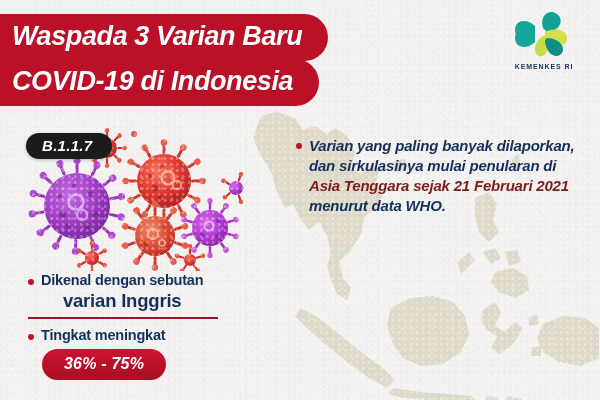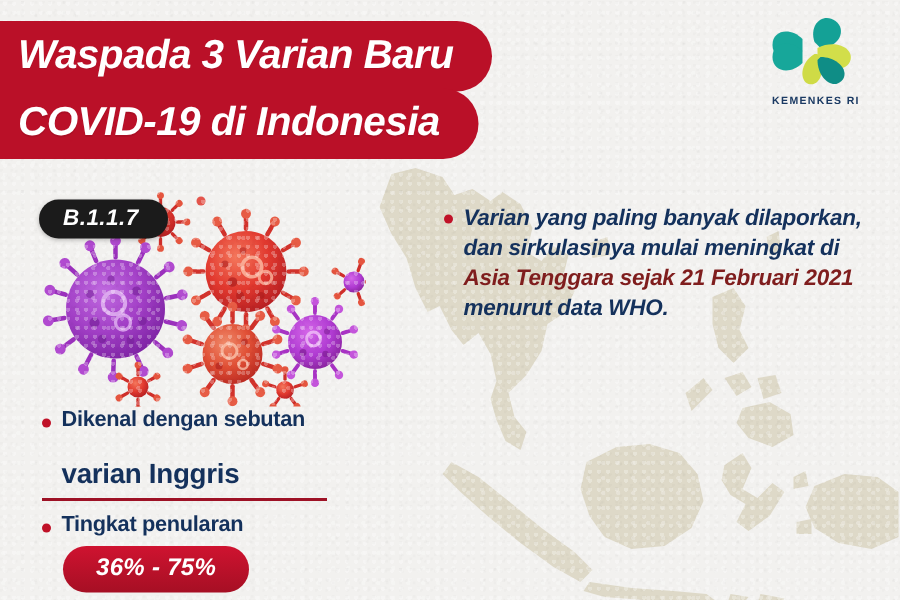--- a/index.html
+++ b/index.html
@@ -82,21 +82,21 @@
   #left-block{position:absolute;left:28px;top:272px;width:225px;z-index:5;}
   .bullet-row{display:flex;align-items:flex-start;gap:7px;}
   .dot{
     width:6px;height:6px;border-radius:50%;
     background:#c01228;flex:0 0 auto;margin-top:7px;
   }
   .b-navy{
     color:#14315c;font-weight:bold;
     font-size:14.5px;line-height:1.15;letter-spacing:-.2px;
   }
-  .b-navy .big{display:block;font-size:18.5px;line-height:1.15;margin-top:16px;}
+  .b-navy .big{display:block;font-size:18.5px;line-height:1.15;margin-top:1px;text-align:center;}
   .divider{
     height:2px;background:#9e1226;margin:6px 0 8px 0;width:190px;
   }
   #pct-badge{
     display:inline-block;margin:5px 0 0 14px;
     background:linear-gradient(180deg,#cf1330 0%,#a60f24 100%);
     border-radius:17px;padding:6px 22px 7px 22px;
     color:#fff;font-style:italic;font-weight:bold;font-size:16px;
     letter-spacing:.2px;
   }
@@ -388,29 +388,29 @@
       <span class="b-navy">
         <span>Dikenal dengan sebutan</span>
         <span class="big">varian Inggris</span>
       </span>
     </div>
 
     <div class="divider"></div>
 
     <div class="bullet-row">
       <span class="dot"></span>
-      <span class="b-navy">Tingkat penularan</span>
+      <span class="b-navy">Tingkat meningkat</span>
     </div>
 
     <div id="pct-badge">36% - 75%</div>
   </div>
 
   <div id="right-block">
     <div class="bullet-row">
       <span class="dot"></span>
       <div id="right-para">
-        <span>Varian yang paling banyak dilaporkan, dan sirkulasinya mulai meningkat di </span><span class="hl">Asia Tenggara sejak 21 Februari 2021</span><span> menurut data WHO.</span>
+        <span>Varian yang paling banyak dilaporkan, dan sirkulasinya mulai penularan di </span><span class="hl">Asia Tenggara sejak 21 Februari 2021</span><span> menurut data WHO.</span>
       </div>
     </div>
   </div>
 
   <div id="grain"></div>
 </div>
 
 </body></html>

